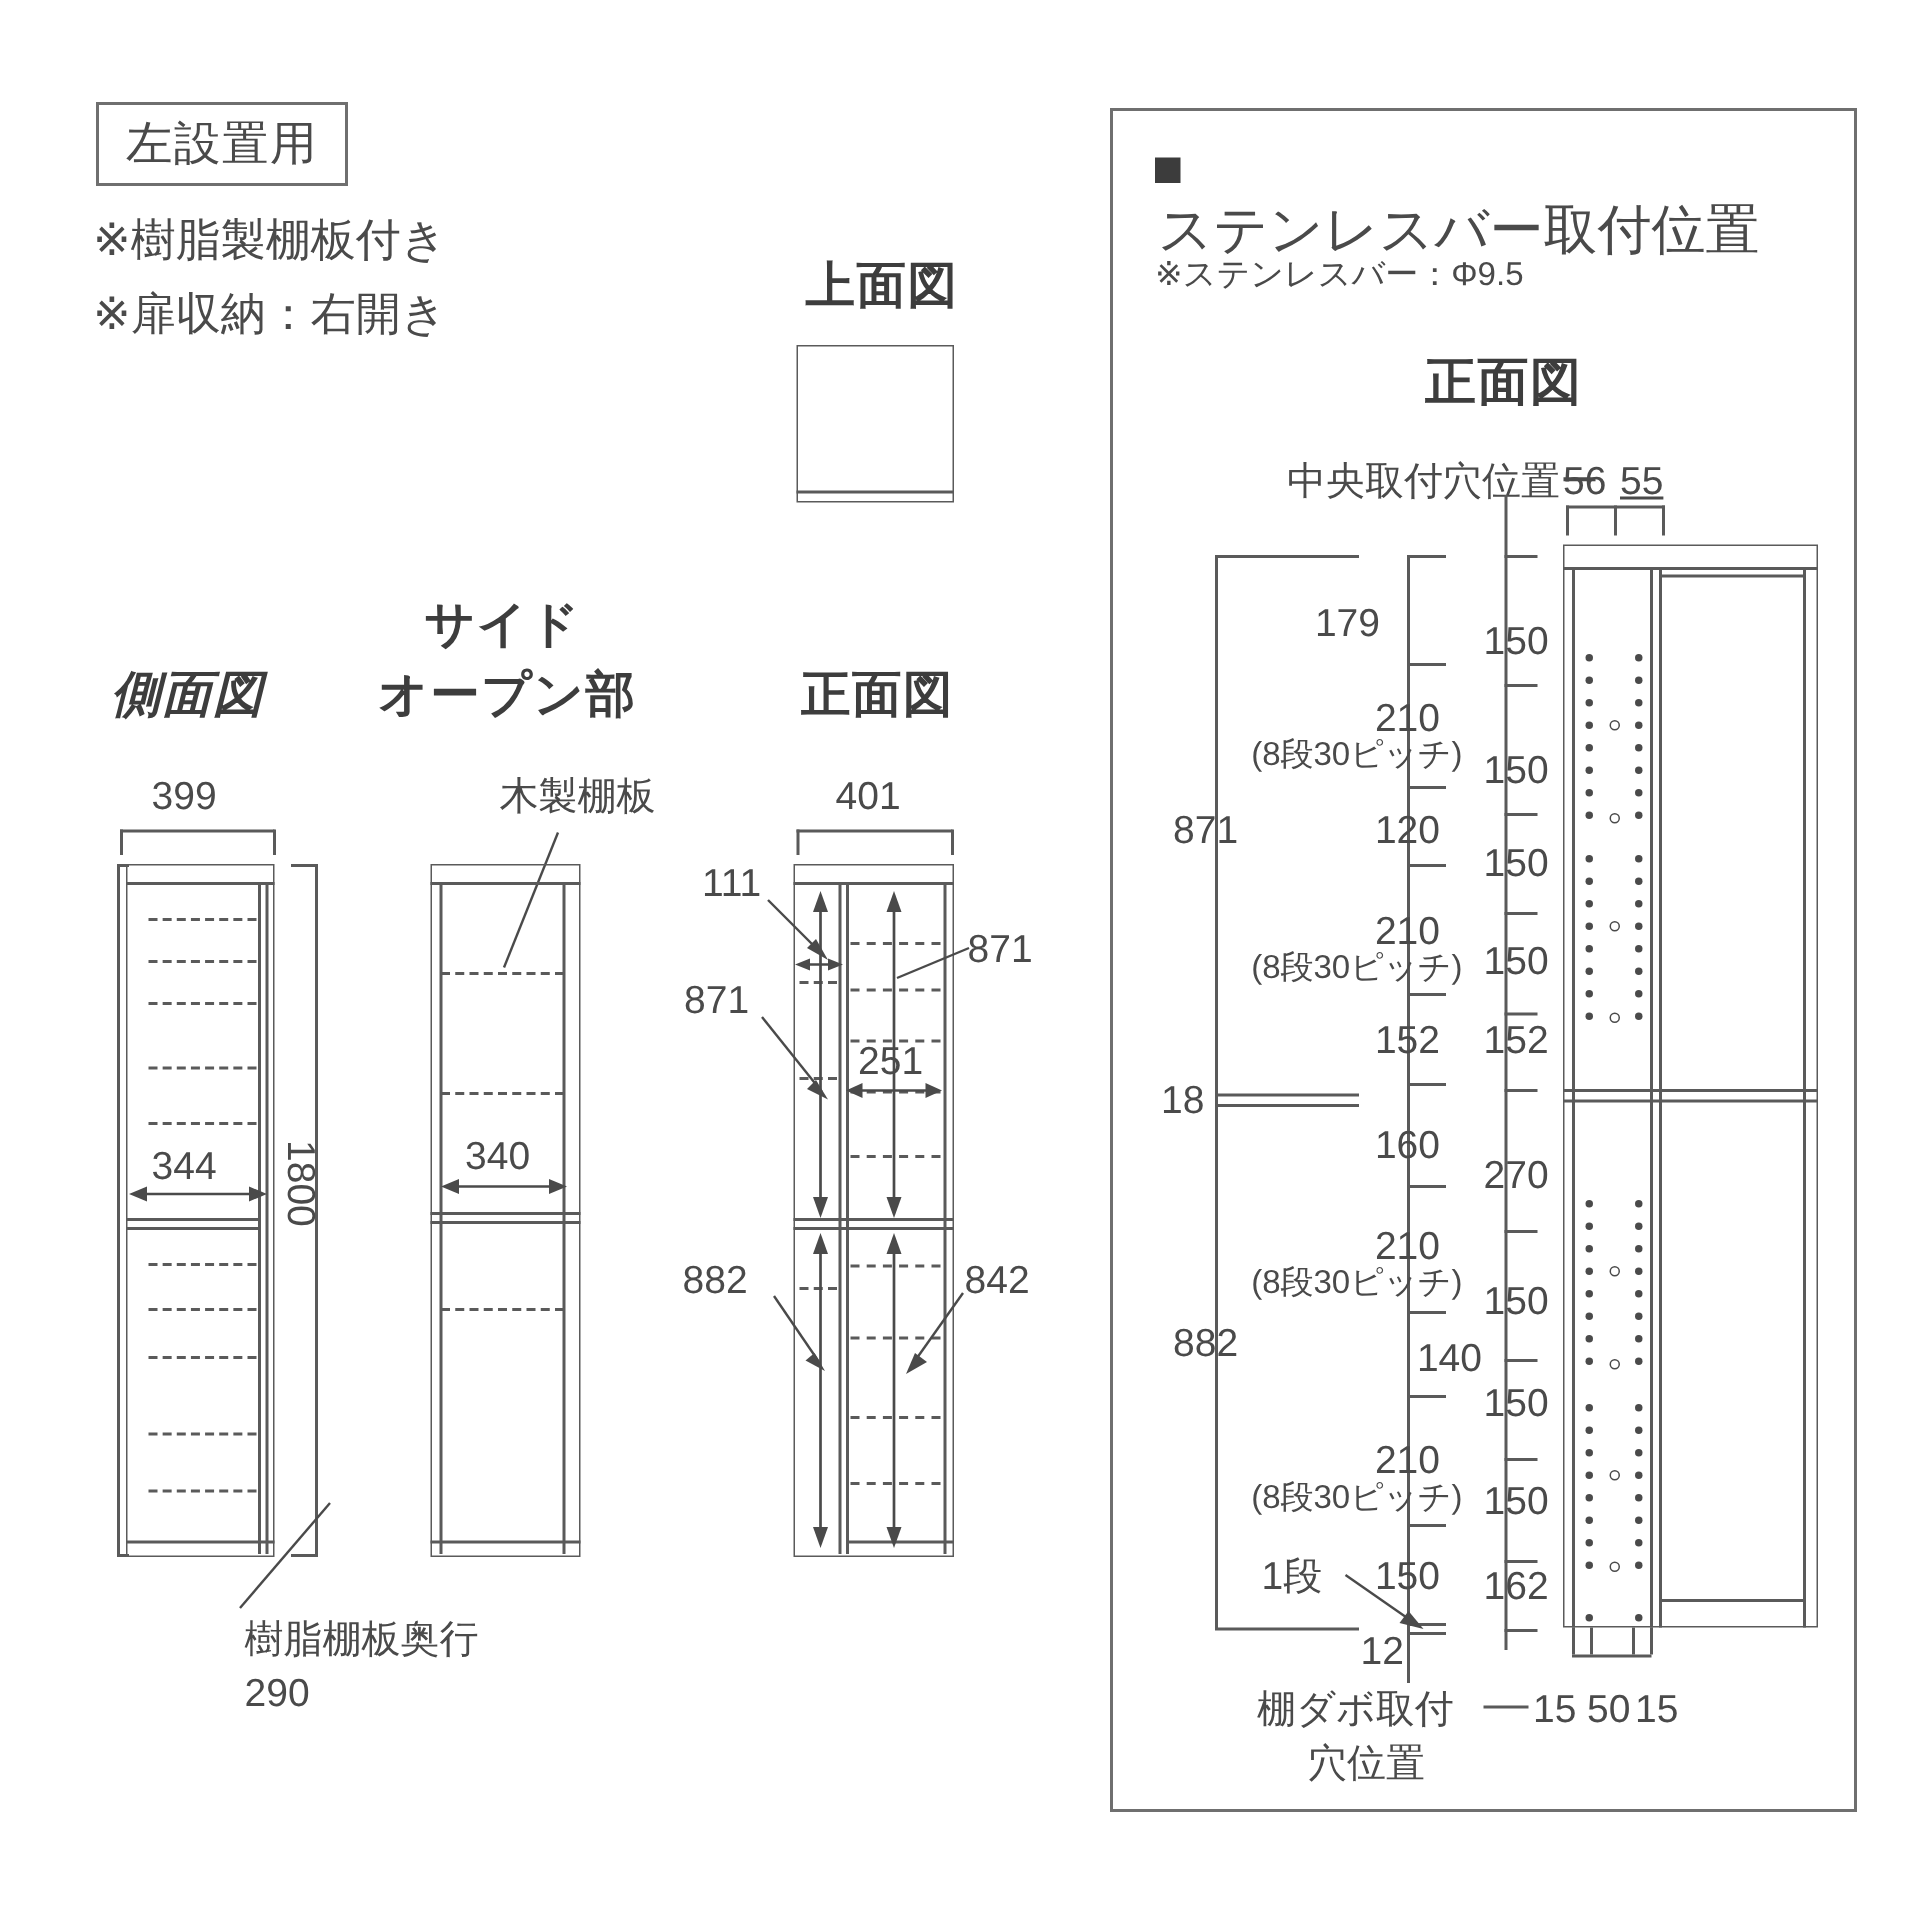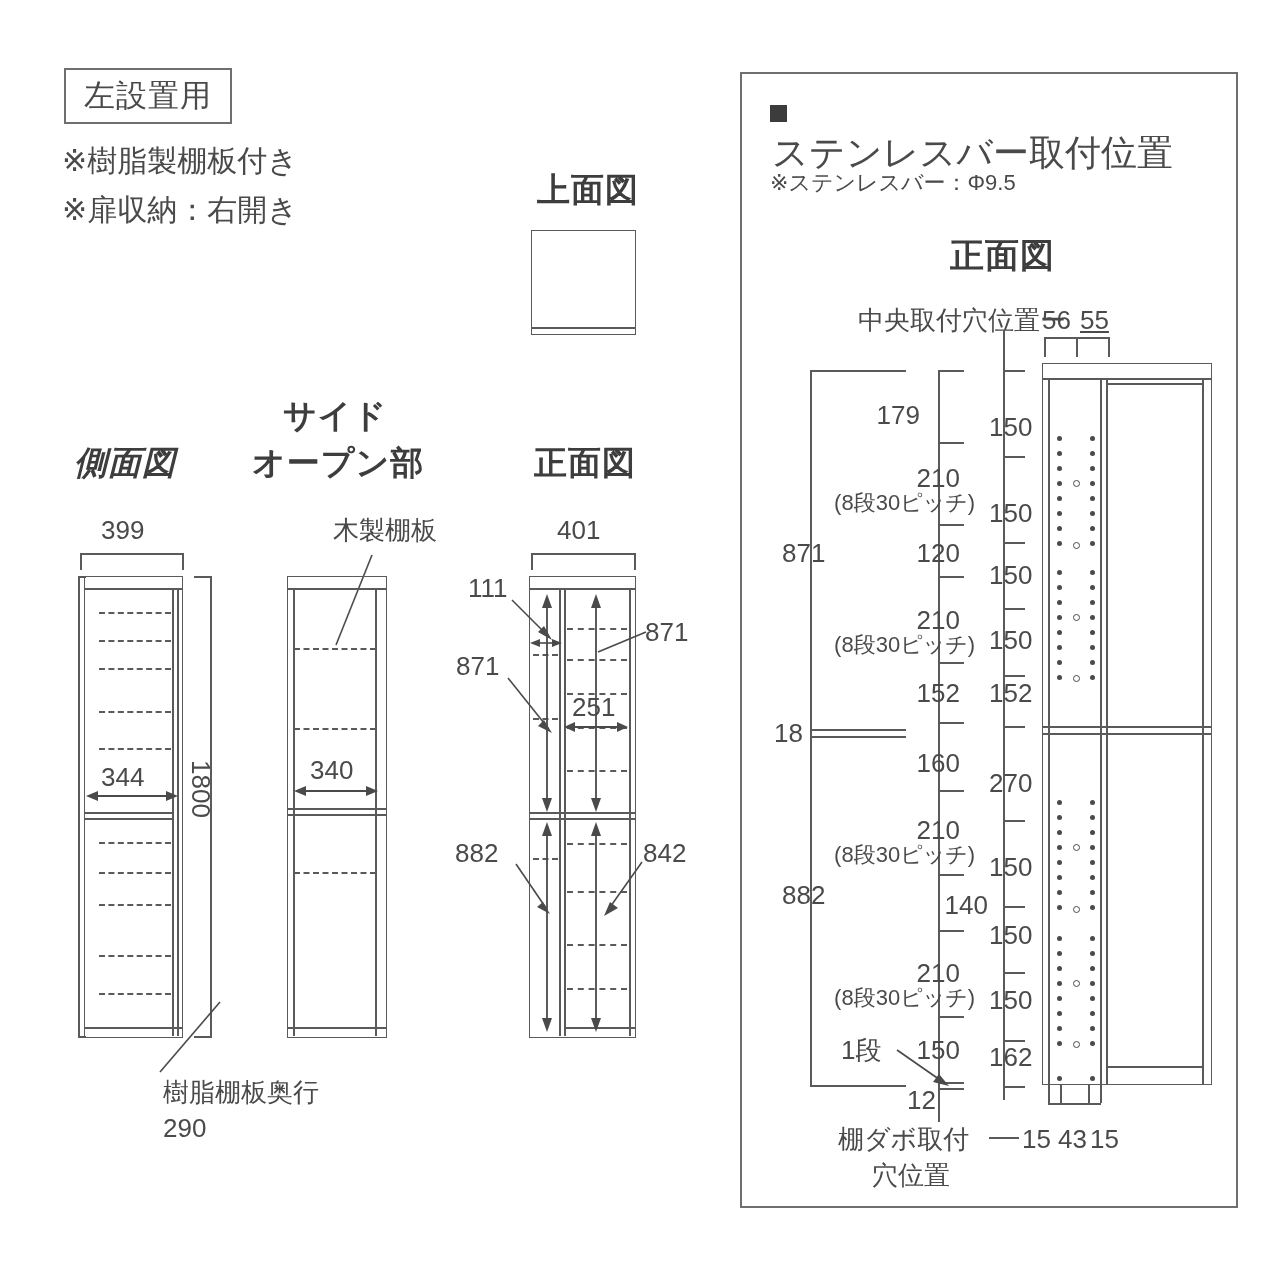--- a/index.html
+++ b/index.html
@@ -441,14 +441,14 @@
   <div class="abs txt dim" style="left:989px;top:625px;">150</div>
   <div class="abs txt dim" style="left:989px;top:678px;">152</div>
   <div class="abs txt dim" style="left:989px;top:768px;">270</div>
   <div class="abs txt dim" style="left:989px;top:852px;">150</div>
   <div class="abs txt dim" style="left:989px;top:920px;">150</div>
   <div class="abs txt dim" style="left:989px;top:985px;">150</div>
   <div class="abs txt dim" style="left:989px;top:1042px;">162</div>
 </div>
 
 <div class="abs txt dim" style="left:1022px;top:1124px;">15</div>
-<div class="abs txt dim" style="left:1058px;top:1124px;">43</div>
+<div class="abs txt dim" style="left:1058px;top:1124px;">50</div>
 <div class="abs txt dim" style="left:1090px;top:1124px;">15</div>
 
 </body></html>

